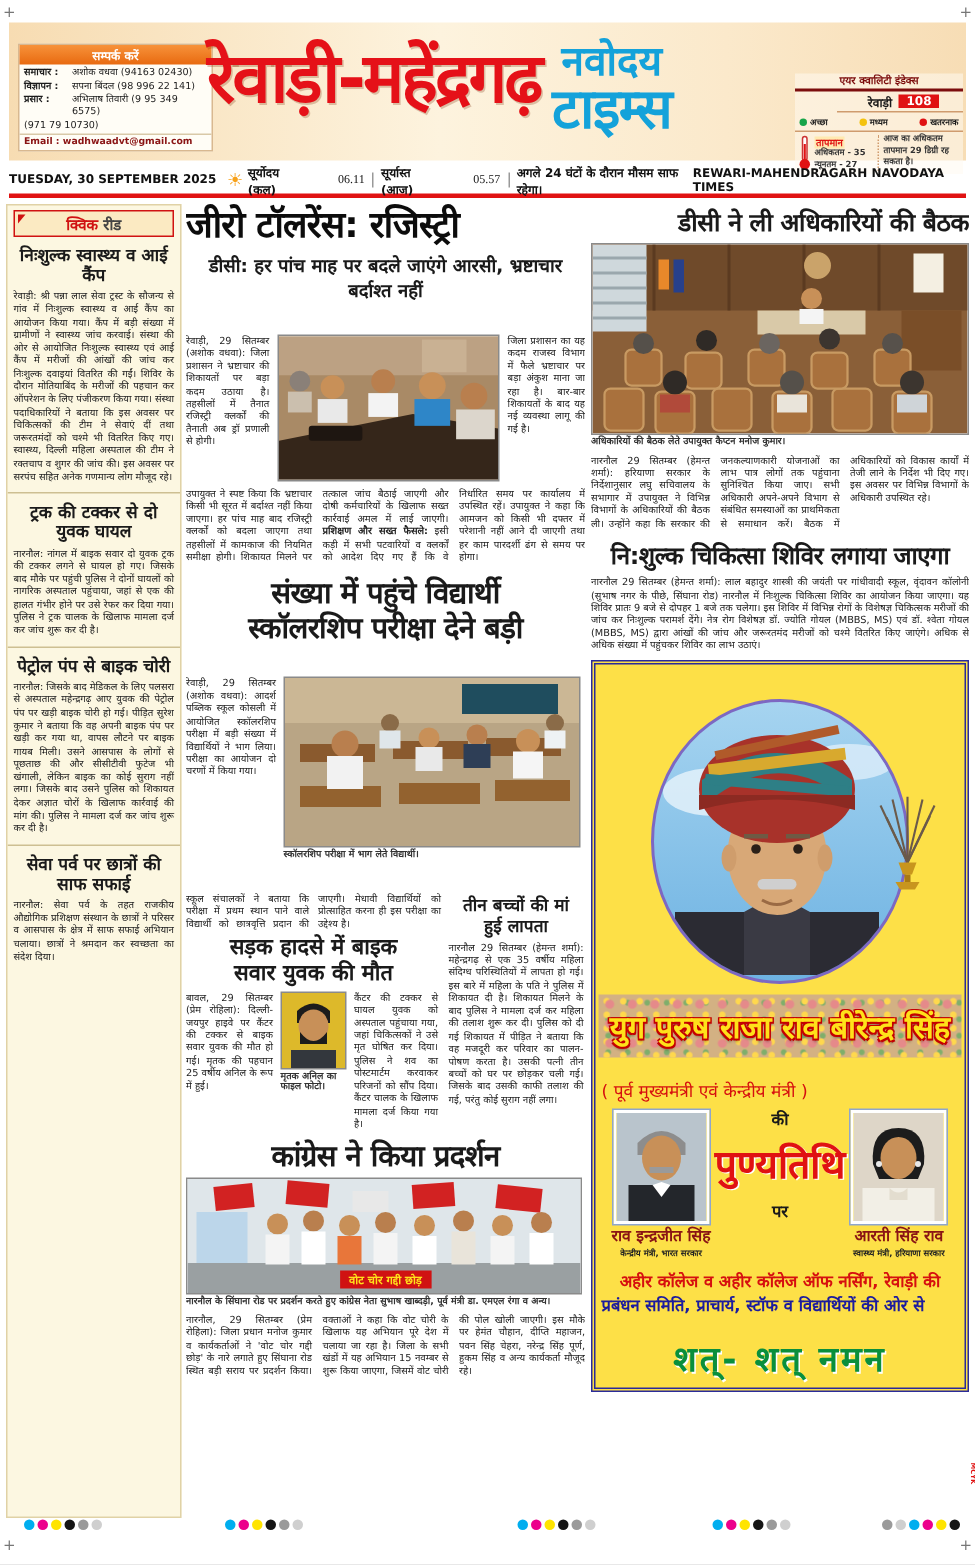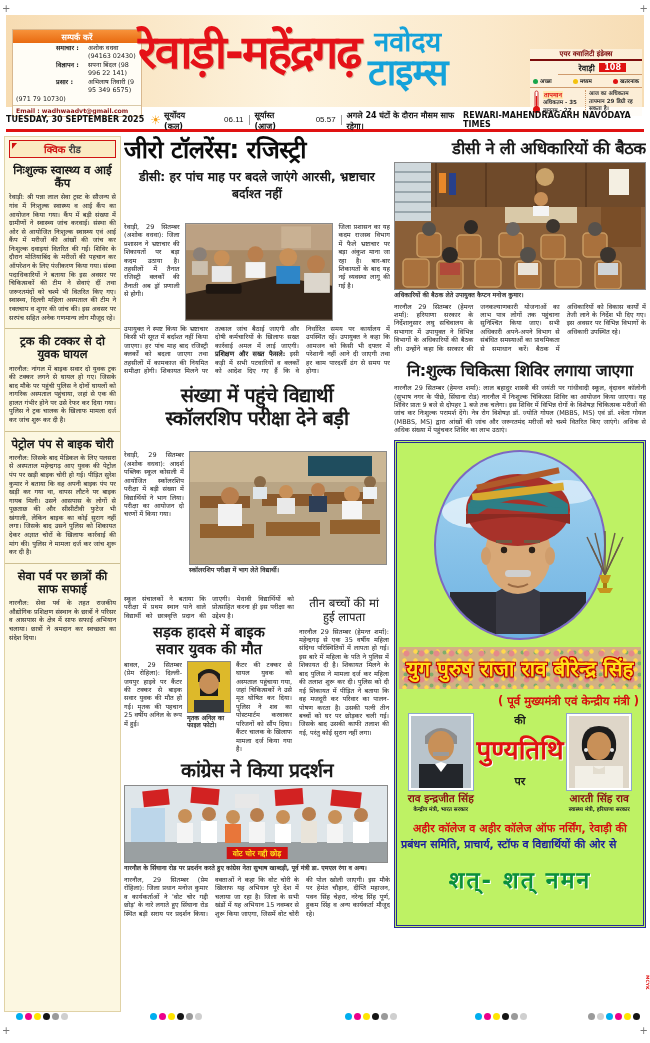--- a/index.html
+++ b/index.html
@@ -5,21 +5,21 @@
   html,body{margin:0;padding:0;background:#d8d8d8;}
   .page{position:relative;width:650px;height:1043px;margin:0 auto;background:#ffffff;
         font-family:"DejaVu Sans","Liberation Sans",sans-serif;overflow:hidden;color:#1a1a1a;}
   .crop{position:absolute;color:#777;font-size:10px;line-height:10px;}
   
   .masthead{position:absolute;top:15px;left:6px;right:6px;height:92px;
             background:linear-gradient(90deg,#f7dcb2,#fdf3de 45%,#fbe9cb 75%,#f7ddb5);}
   .contact{position:absolute;left:6px;top:14px;width:128px;background:#fffdf6;border:1px solid #d8b890;font-size:6.4px;padding-bottom:2px;}
   .contact-h{background:linear-gradient(#f7923a,#e86a10);color:#fff;text-align:center;font-weight:bold;font-size:8px;padding:1px 0;}
   .c-row{display:flex;padding:1px 3px 0;line-height:1.25;}
-  .c-label{font-weight:bold;width:32px;flex:none;margin-left:40px;}
+  .c-label{font-weight:bold;width:32px;flex:none;}
   .c-val{flex:1;}
   .c-email{border-top:1px solid #d9c9a8;margin-top:2px;padding:1px 3px 0;color:#8a1414;font-weight:bold;font-size:6.2px;}
   .title-wrap{position:absolute;left:132px;top:14px;display:flex;align-items:flex-start;height:90px;}
   .title-red{color:#e51118;font-size:46px;font-weight:bold;letter-spacing:-2px;line-height:1;text-shadow:1px 1px 0 rgba(120,40,0,.25);}
   .title-blue{color:#14a2da;font-weight:bold;text-align:center;margin-left:8px;line-height:.95;}
   .title-blue .l1{font-size:27px;display:block;}
   .title-blue .l2{font-size:37px;display:block;letter-spacing:-1px;}
   .aqi{position:absolute;right:2px;top:34px;width:112px;font-size:5.6px;background:rgba(255,250,240,.55);}
   .aqi-h{color:#7c0d0d;font-weight:bold;font-size:7px;text-align:center;border-bottom:2px solid #7c0d0d;padding-bottom:1px;}
   .aqi-city-row{display:flex;align-items:center;border-bottom:1px solid #cf9b6e;padding:1px 16px;margin-left:28px;}
@@ -32,21 +32,21 @@
   .temp-block{flex:1;display:flex;gap:2px;align-items:center;border-right:1px dotted #cf9b6e;padding-right:2px;}
   .temp-title{color:#e01212;font-weight:bold;font-size:6.4px;background:#ffe9b0;padding:0 1px;}
   .temp-lines{line-height:1.3;font-weight:bold;color:#333;}
   .aqi-note{flex:1;line-height:1.35;color:#333;font-weight:bold;}
   
   .datebar{position:absolute;top:110px;left:6px;right:6px;height:19px;border-bottom:3px solid #e01212;
            display:flex;align-items:center;font-size:8px;font-weight:bold;color:#111;}
   .db-date{width:158px;}
   .db-sep{width:1px;height:10px;background:#999;margin:0 5px;}
   .sun-icon{color:#f7a11a;font-size:12px;margin-right:3px;}
-  .db-val{font-weight:normal;font-family:Liberation Sans, sans-serif;margin-left:21px;}
+  .db-val{font-weight:normal;font-family:Liberation Serif, serif;margin-left:21px;}
   .db-edition{margin-left:auto;}
   
   .leftcol{position:absolute;top:136px;left:4px;width:117px;height:876px;background:#fcf7e1;
            border:1px solid #e0d2a6;box-sizing:border-box;padding:3px 4px;overflow:hidden;}
   .qr{border:1px solid #d01212;background:#fbeac2;text-align:center;font-size:10px;font-weight:bold;padding:1px 0;position:relative;}
   .qr-flag{position:absolute;left:2px;top:2px;width:0;height:0;border-left:5px solid #d01212;border-bottom:6px solid transparent;}
   .qr .w1{color:#d01212;}
   .qr .w2{color:#444;}
   .la-h{font-size:11.5px;font-weight:bold;text-align:center;line-height:1.15;margin:6px 0 3px;}
   .la-b{font-size:6.5px;line-height:1.32;text-align:justify;color:#222;}
@@ -57,39 +57,39 @@
   .caption{font-size:6.3px;font-weight:bold;color:#333;margin-top:1px;line-height:1.2;}
   .photo-frame{border:1px solid #8a8a8a;display:block;}
   
   .mainh{font-size:24px;font-weight:bold;line-height:1.2;text-align:left;letter-spacing:-.5px;color:#0c0c0c;}
   .mainsub{font-size:12.3px;font-weight:bold;text-align:center;margin-top:3px;}
   .row{display:flex;gap:5px;margin-top:21px;}
   .cols3{column-count:3;column-gap:7px;margin-top:4px;}
   .bold-inline{font-weight:bold;}
   .h2{font-size:19.5px;font-weight:bold;line-height:1.18;text-align:center;margin-top:9px;letter-spacing:-.4px;}
   .h3{font-size:14.5px;font-weight:bold;line-height:1.15;text-align:center;margin:4px 0 3px;}
-  .h4{font-size:11.5px;font-weight:normal;line-height:1.2;text-align:center;margin:2px 0 3px;}
+  .h4{font-size:11.5px;font-weight:bold;line-height:1.2;text-align:center;margin:2px 0 3px;}
   .cols2{column-count:2;column-gap:6px;}
   .congress-photo-wrap{position:relative;margin-top:3px;}
   .banner{position:absolute;left:50%;transform:translateX(-50%);bottom:4px;background:#d01212;color:#ffe11a;
           font-size:7.5px;font-weight:bold;padding:1px 6px;white-space:nowrap;}
   
   .rc-h{font-size:16.5px;font-weight:bold;text-align:right;letter-spacing:-.3px;}
   .rc-h2{font-size:16px;font-weight:bold;text-align:center;margin-top:6px;letter-spacing:-.3px;}
   
-  .ad{margin-top:5px;border:3px double #2a2a9a;background:#bef264;padding:5px 4px 6px;position:relative;height:488px;box-sizing:border-box;}
+  .ad{margin-top:5px;border:3px double #2a2a9a;background:#fde047;padding:21px 4px 6px;position:relative;height:488px;box-sizing:border-box;}
   .ad-oval{width:168px;height:186px;border-radius:50%;border:2px solid #7d68c2;margin:2px auto 0;overflow:hidden;background:linear-gradient(#a6d4f0,#6db2e2);}
   .incense{position:absolute;right:16px;top:88px;}
   .floral{margin:7px -2px 0;height:42px;display:flex;align-items:center;justify-content:center;
           background-color:#d3b183;
           background-image:radial-gradient(circle,#e58a8a 2.5px,transparent 3.5px),radial-gradient(circle,#ffd84d 1.8px,transparent 2.6px),radial-gradient(circle,#7fae6b 1.5px,transparent 2.4px);
           background-size:15px 13px,11px 9px,13px 11px;}
   .floral-text{font-size:20.5px;font-weight:bold;color:#ffe11a;white-space:nowrap;
                text-shadow:1px 1px 0 #c40000,-1px -1px 0 #c40000,1px -1px 0 #c40000,-1px 1px 0 #c40000,0 2px 2px rgba(0,0,0,.4);}
-  .ad-sub{color:#d60f0f;font-weight:bold;text-align:right;font-size:11.5px;margin-top:4px;}
+  .ad-sub{color:#d60f0f;font-weight:normal;text-align:left;font-size:11.5px;margin-top:14px;}
   .ad-mid{display:flex;justify-content:space-between;align-items:flex-start;margin-top:2px;padding:0 4px;}
   .person{text-align:center;width:78px;}
   .person-photo{width:60px;height:72px;border:2px solid #fff;outline:1px solid #8fa6cc;margin:4px auto 0;display:block;}
   .person-name{font-size:10.5px;font-weight:bold;color:#8a1414;margin-top:3px;line-height:1.1;}
   .person-role{font-size:5.6px;font-weight:bold;color:#222;margin-top:1px;}
   .ad-center{flex:1;text-align:center;}
   .ki{font-size:11px;font-weight:bold;margin-top:2px;}
   .event{font-size:26px;font-weight:bold;color:#e01212;margin-top:4px;text-shadow:1px 1px 0 #ffffff;}
   .par{font-size:11px;font-weight:bold;margin-top:6px;}
   .ad-msg1{color:#d60f0f;font-size:11px;font-weight:bold;text-align:center;margin-top:9px;line-height:1.25;}

